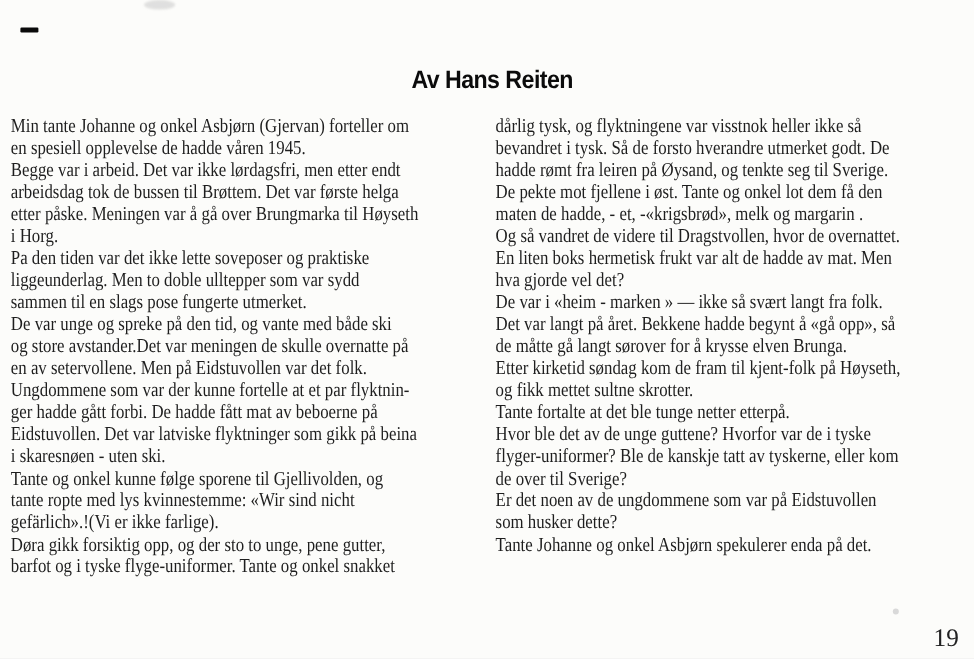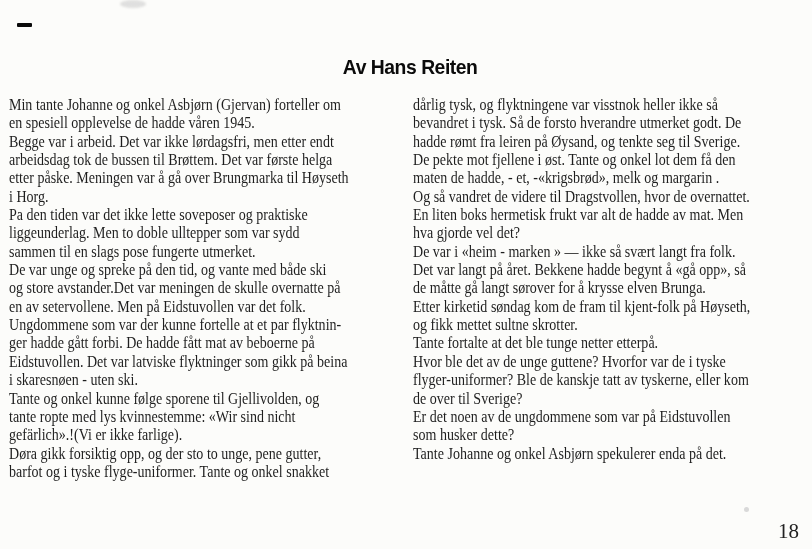--- a/index.html
+++ b/index.html
@@ -155,15 +155,15 @@
 Tante fortalte at det ble tunge netter etterpå.
 Hvor ble det av de unge guttene? Hvorfor var de i tyske
 flyger-uniformer? Ble de kanskje tatt av tyskerne, eller kom
 de over til Sverige?
 Er det noen av de ungdommene som var på Eidstuvollen
 som husker dette?
 Tante Johanne og onkel Asbjørn spekulerer enda på det.</div>
 
   <div class="speck"></div>
 
-  <div class="page-number">18</div>
+  <div class="page-number">19</div>
 
 </div>
 
 </body></html>

